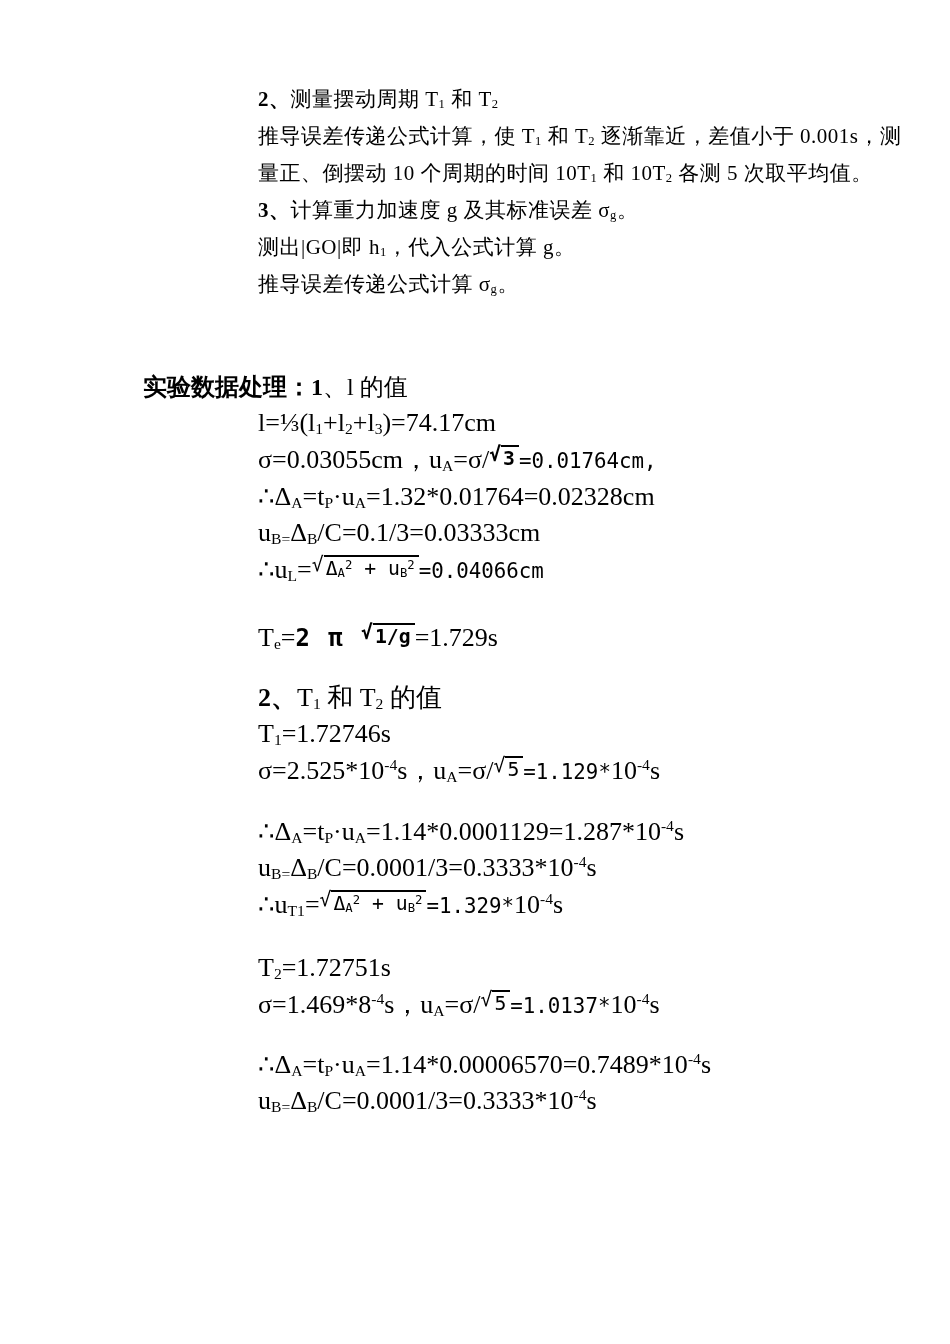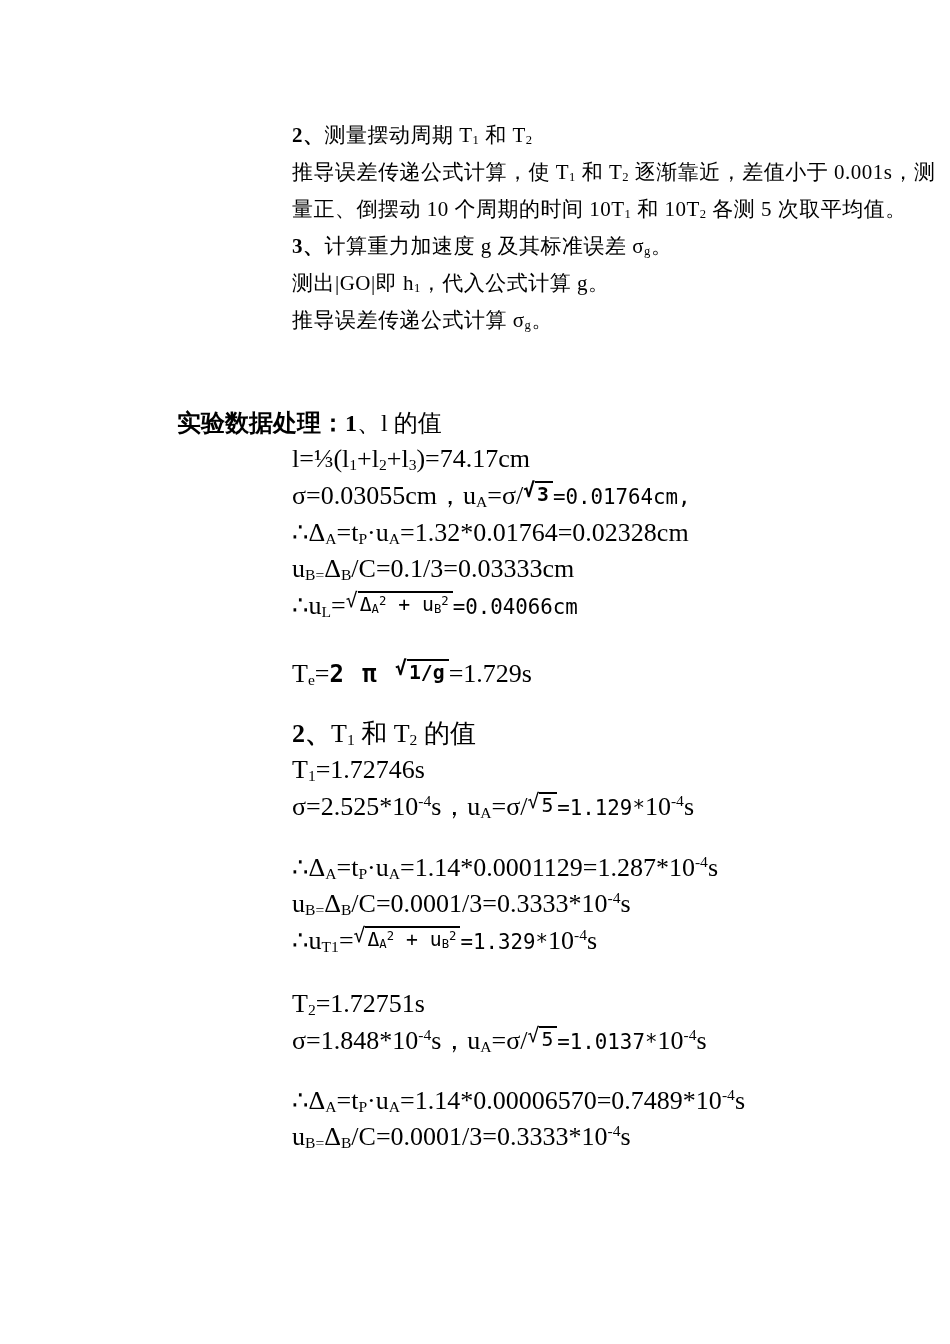--- a/index.html
+++ b/index.html
@@ -1,21 +1,21 @@
 <!DOCTYPE html>
 <html><head>
 <meta charset="utf-8">
 <style>
   html,body { margin:0; padding:0; background:#ffffff; }
   .page {
     width:950px; height:1344px; background:#ffffff; color:#000000;
     position:relative; overflow:hidden;
     font-family:"Liberation Serif","DejaVu Serif",serif;
   }
-  .content { padding:117px 0 0 143px;margin-left:34px; }
+  .content { padding:81px 0 0 143px; }
   p { margin:0; white-space:nowrap; }
   .cn {
     margin-left:115px; font-size:21px; line-height:37px;
     letter-spacing:0.5px;
   }
   .heading {
     margin-top:66px; font-size:24px; line-height:36px; font-weight:bold;
   }
   .heading .plain { font-weight:normal; }
   .formula { margin-left:115px; font-size:26px; line-height:36px; }
@@ -70,18 +70,18 @@
     <p class="formula"><span>∴u</span><sub>L</sub><span>=</span><span class="radical"><span class="rad-sign">√</span><span class="rad-body"><span>Δ</span><sub>A</sub><sup>2</sup><span> + u</span><sub>B</sub><sup>2</sup></span></span><span class="mono">=0.04066cm</span></p>
     <p class="formula gap30"><span>T</span><sub>e</sub><span>=</span><span class="monob">2 π </span><span class="radical rad-bold"><span class="rad-sign">√</span><span class="rad-body"><span>1/g</span></span></span><span>=1.729s</span></p>
 
     <p class="formula gap24"><span class="bold">2、</span><span>T</span><sub>1</sub><span> 和 T</span><sub>2</sub><span> 的值</span></p>
     <p class="formula"><span>T</span><sub>1</sub><span>=1.72746s</span></p>
     <p class="formula"><span>σ=2.525*10</span><sup>-4</sup><span>s，u</span><sub>A</sub><span>=σ/</span><span class="radical"><span class="rad-sign">√</span><span class="rad-body"><span>5</span></span></span><span class="mono">=1.129*</span><span>10</span><sup>-4</sup><span>s</span></p>
     <p class="formula gap24"><span>∴Δ</span><sub>A</sub><span>=t</span><sub>P</sub><span>·u</span><sub>A</sub><span>=1.14*0.0001129=1.287*10</span><sup>-4</sup><span>s</span></p>
     <p class="formula"><span>u</span><sub>B=</sub><span>Δ</span><sub>B</sub><span>/C=0.0001/3=0.3333*10</span><sup>-4</sup><span>s</span></p>
     <p class="formula"><span>∴u</span><sub>T1</sub><span>=</span><span class="radical"><span class="rad-sign">√</span><span class="rad-body"><span>Δ</span><sub>A</sub><sup>2</sup><span> + u</span><sub>B</sub><sup>2</sup></span></span><span class="mono">=1.329*</span><span>10</span><sup>-4</sup><span>s</span></p>
     <p class="formula gap26"><span>T</span><sub>2</sub><span>=1.72751s</span></p>
-    <p class="formula"><span>σ=1.848*10</span><sup>-4</sup><span>s，u</span><sub>A</sub><span>=σ/</span><span class="radical"><span class="rad-sign">√</span><span class="rad-body"><span>5</span></span></span><span class="mono">=1.0137*</span><span>10</span><sup>-4</sup><span>s</span></p>
+    <p class="formula"><span>σ=1.469*8</span><sup>-4</sup><span>s，u</span><sub>A</sub><span>=σ/</span><span class="radical"><span class="rad-sign">√</span><span class="rad-body"><span>5</span></span></span><span class="mono">=1.0137*</span><span>10</span><sup>-4</sup><span>s</span></p>
     <p class="formula gap23"><span>∴Δ</span><sub>A</sub><span>=t</span><sub>P</sub><span>·u</span><sub>A</sub><span>=1.14*0.00006570=0.7489*10</span><sup>-4</sup><span>s</span></p>
     <p class="formula"><span>u</span><sub>B=</sub><span>Δ</span><sub>B</sub><span>/C=0.0001/3=0.3333*10</span><sup>-4</sup><span>s</span></p>
 
   </div>
 </div>
 
 </body></html>

